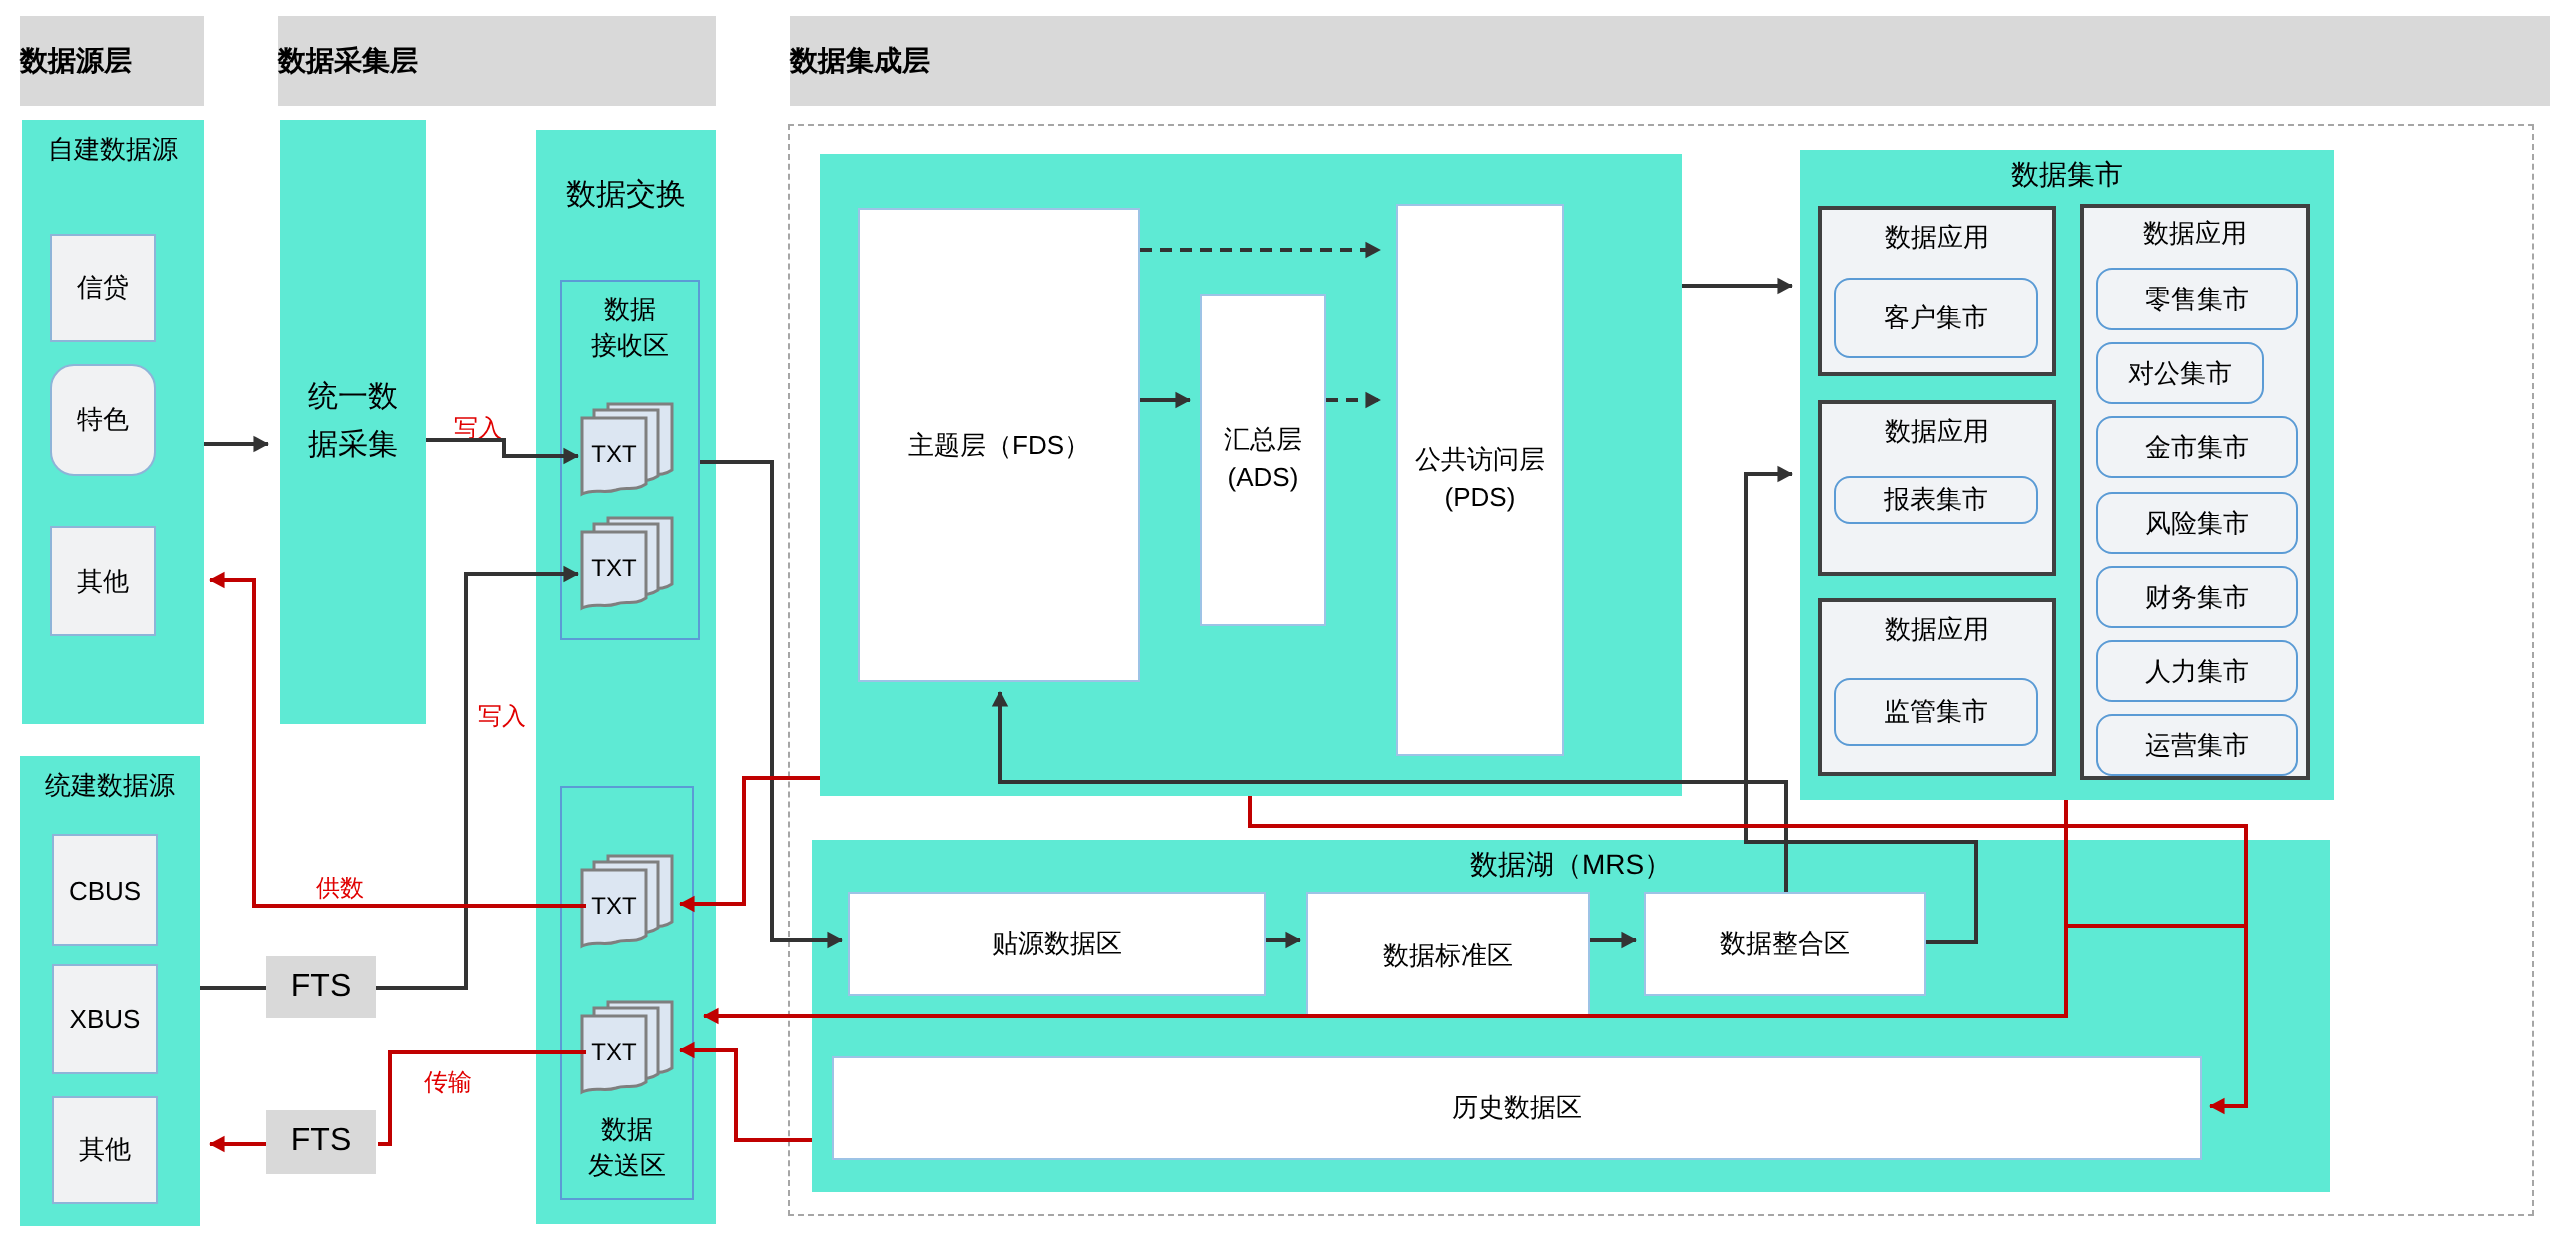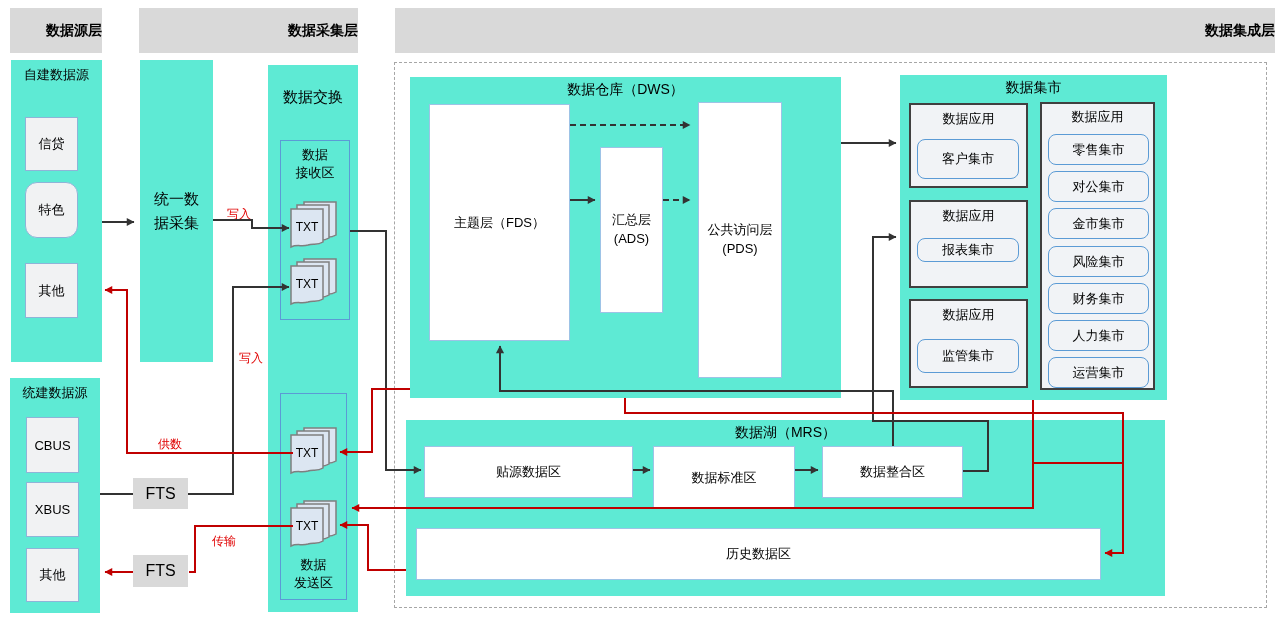--- a/index.html
+++ b/index.html
@@ -1,19 +1,19 @@
 <!DOCTYPE html>
 <html><head>
 <meta charset="utf-8">
 <style>
   html,body{margin:0;padding:0;}
   body{font-family:"Liberation Sans","DejaVu Sans",sans-serif;color:#000;}
   #stage{position:relative;width:1280px;height:627px;background:#fff;overflow:hidden;}
   .abs{position:absolute;box-sizing:border-box;}
-  .hdr{background:#d9d9d9;font-weight:bold;font-size:14px;display:flex;align-items:center;justify-content:flex-end;}
+  .hdr{background:#d9d9d9;font-weight:bold;font-size:14px;display:flex;align-items:center;justify-content:flex-start;}
   .panel{background:#5eead4;}
   .ptitle{font-size:13px;text-align:center;}
   .ptitle14{font-size:14px;text-align:center;}
   .gbox{background:#f1f2f3;border:1px solid #8eb4d8;font-size:13px;display:flex;align-items:center;justify-content:center;}
   .wbox{background:#fff;border:1px solid #9dc3e6;font-size:13px;display:flex;align-items:center;justify-content:center;text-align:center;}
   .pre{white-space:pre-line;}
   .fts{background:#d9d9d9;font-size:16px;display:flex;align-items:center;justify-content:center;}
   .appbox{background:#f1f3f6;border:2px solid #404040;}
   .applabel{font-size:13px;text-align:center;}
   .pill{background:#f1f3f6;border:1.5px solid #5b9bd5;border-radius:8px;font-size:13px;display:flex;align-items:center;justify-content:center;}
@@ -109,21 +109,20 @@
       <path d="M14,1 h32 v33 c-6,4 -10,1 -15,3 c-6,2 -11,-1 -17,2 z"></path>
       <path d="M7,4 h32 v33 c-6,4 -10,1 -15,3 c-6,2 -11,-1 -17,2 z"></path>
       <path d="M1,8 h32 v33 c-6,4 -10,1 -15,3 c-6,2 -11,-1 -17,2 z"></path>
     </g>
     <text x="17" y="30" font-size="12" text-anchor="middle" fill="#000">TXT</text>
   </svg>
 
   <div class="abs dashedbox" style="left:394px;top:62px;width:873px;height:546px;"></div>
 
   <div class="abs panel" style="left:410px;top:77px;width:431px;height:321px;"></div>
-  <div class="abs ptitle14" style="left:410px;top:81px;width:431px;">数据仓库（DWS）</div>
   <div class="abs wbox" style="left:429px;top:104px;width:141px;height:237px;">
       <span>主题层（FDS）</span>
     </div>
   <div class="abs wbox pre" style="left:600px;top:147px;width:63px;height:166px;line-height:1.45;"><span class="pre">汇总层
 (ADS)</span></div>
   <div class="abs wbox pre" style="left:698px;top:102px;width:84px;height:276px;line-height:1.45;"><span class="pre">公共访问层
 (PDS)</span></div>
 
   <div class="abs panel" style="left:900px;top:75px;width:267px;height:325px;"></div>
   <div class="abs ptitle14" style="left:900px;top:79px;width:267px;">数据集市</div>
@@ -144,21 +143,21 @@
   <div class="abs applabel" style="left:909px;top:306px;width:119px;">数据应用</div>
   <div class="abs pill" style="left:917px;top:339px;width:102px;height:34px;">
       <span>监管集市</span>
     </div>
 
   <div class="abs appbox" style="left:1040px;top:102px;width:115px;height:288px;"></div>
   <div class="abs applabel" style="left:1040px;top:108px;width:115px;">数据应用</div>
   <div class="abs pill" style="left:1048px;top:134px;width:101px;height:31px;">
       <span>零售集市</span>
     </div>
-  <div class="abs pill" style="left:1048px;top:171px;width:101px;height:31px;text-align:right;">
+  <div class="abs pill" style="left:1048px;top:171px;width:84px;height:31px;text-align:right;">
       <span>对公集市</span>
     </div>
   <div class="abs pill" style="left:1048px;top:208px;width:101px;height:31px;">
       <span>金市集市</span>
     </div>
   <div class="abs pill" style="left:1048px;top:246px;width:101px;height:31px;">
       <span>风险集市</span>
     </div>
   <div class="abs pill" style="left:1048px;top:283px;width:101px;height:31px;">
       <span>财务集市</span>

